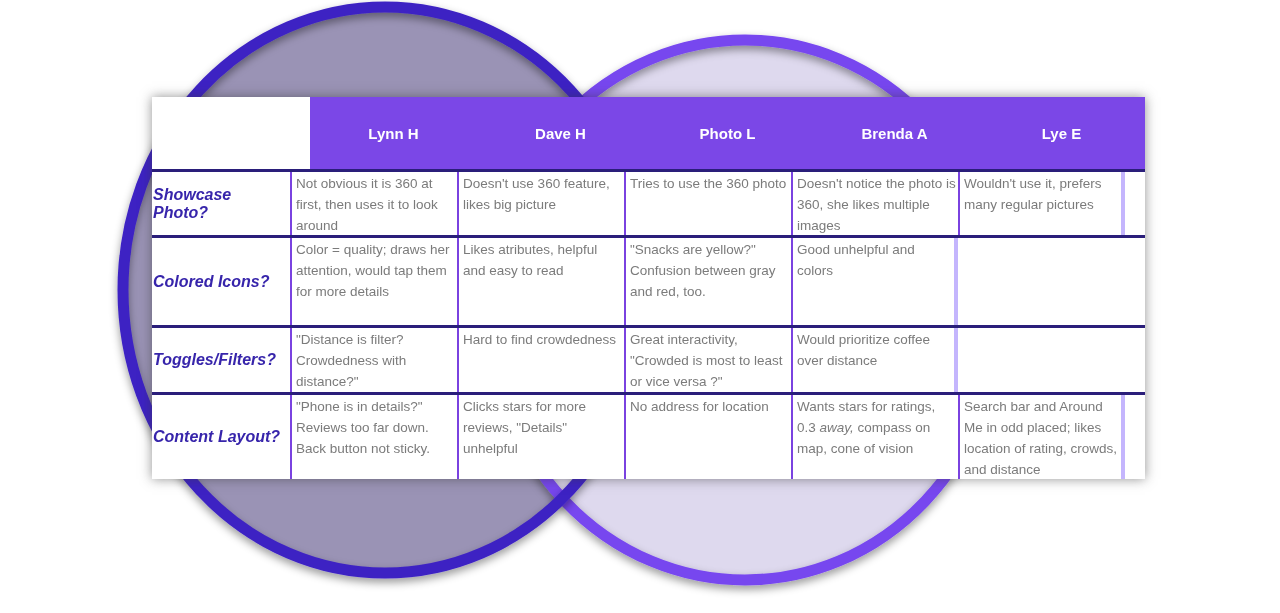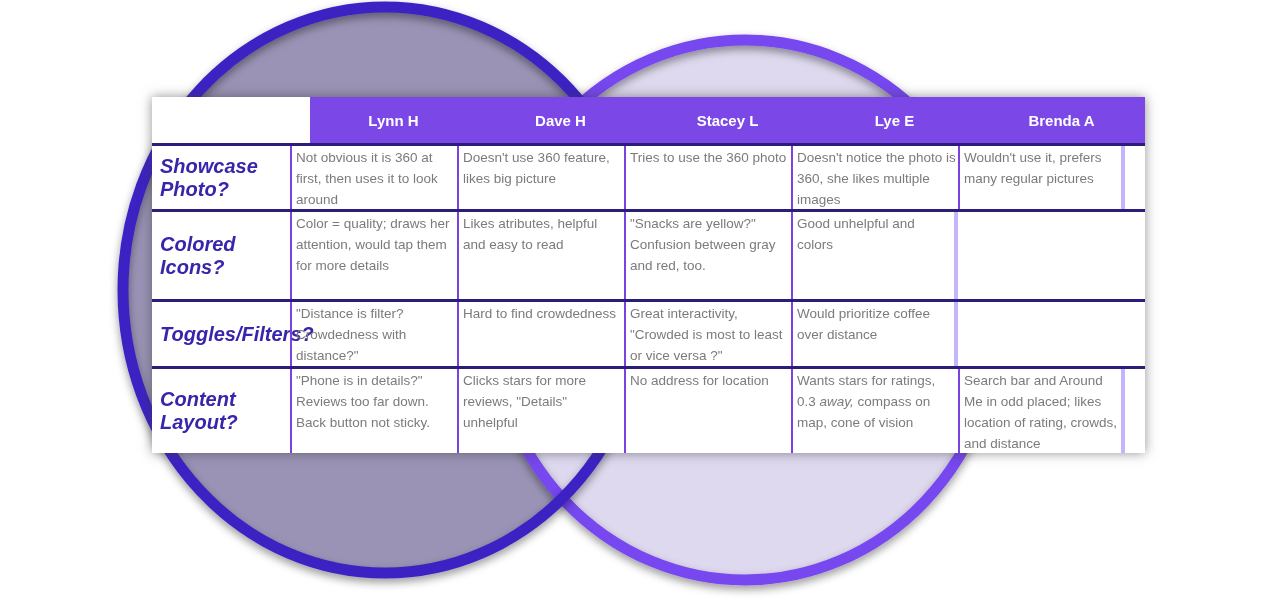--- a/index.html
+++ b/index.html
@@ -7,32 +7,32 @@
     width:1280px;height:613px;overflow:hidden;background:#ffffff;
     font-family:"Liberation Sans","DejaVu Sans",sans-serif;
   }
   .stage{position:relative;width:1280px;height:613px;}
   .venn-svg{position:absolute;left:0;top:0;}
 
   .sheet{
     position:absolute;left:152px;top:97px;width:993px;background:#ffffff;
     box-shadow:0 0 11px rgba(55,55,55,.55);
   }
-  .hrow{display:flex;height:46px;}
+  .hrow{display:flex;height:72px;}
   .corner{width:158px;background:#ffffff;}
   .hcell{
     width:167px;background:#7b47e7;color:#ffffff;
     font-weight:bold;font-size:15px;
     display:flex;align-items:center;justify-content:center;
   }
   .trow{display:flex;border-top:3px solid #2a1e7a;box-sizing:border-box;}
   .r1{height:66px}.r2{height:90px}.r3{height:67px}.r4{height:87px}
   .labelcell{
     width:138px;box-sizing:border-box;display:flex;align-items:center;
-    padding-left:8px;color:#3725ab;font-weight:bold;font-style:italic;font-size:20px;
+    padding-left:1px;color:#3725ab;font-weight:bold;font-style:italic;font-size:16px;
   }
   .cell{
     width:167px;box-sizing:border-box;border-left:2px solid #7a42e0;
     padding:1px 2px 0 4px;color:#7b7b7b;font-size:13.5px;line-height:21px;
   }
   .trow .cell:last-child{border-right:4px solid #c4b5fd;}
   .em{font-style:italic;}
 </style>
 </head>
 <body>
@@ -50,23 +50,23 @@
     <ellipse cx="745" cy="310" rx="255" ry="270" fill="none" stroke-width="11" filter="url(#ds)" stroke="#7747ef"></ellipse>
     <ellipse cx="385" cy="290" rx="262" ry="283" fill="none" stroke-width="11" filter="url(#ds)" stroke="#3e23c3"></ellipse>
   </svg>
 
   <div class="sheet">
 
     <div class="hrow">
       <div class="corner"></div>
       <div class="hcell">Lynn H</div>
       <div class="hcell">Dave H</div>
-      <div class="hcell">Stacey L</div>
+      <div class="hcell">Photo L</div>
+      <div class="hcell">Brenda A</div>
       <div class="hcell">Lye E</div>
-      <div class="hcell">Brenda A</div>
     </div>
 
     <div class="trow r1">
       <div class="labelcell">Showcase Photo?</div>
       <div class="cell">Not obvious it is 360 at first, then uses it to look around</div>
       <div class="cell">Doesn't use 360 feature, likes big picture</div>
       <div class="cell">Tries to use the 360 photo</div>
       <div class="cell">Doesn't notice the photo is 360, she likes multiple images</div>
       <div class="cell">Wouldn't use it, prefers many regular pictures</div>
     </div>

